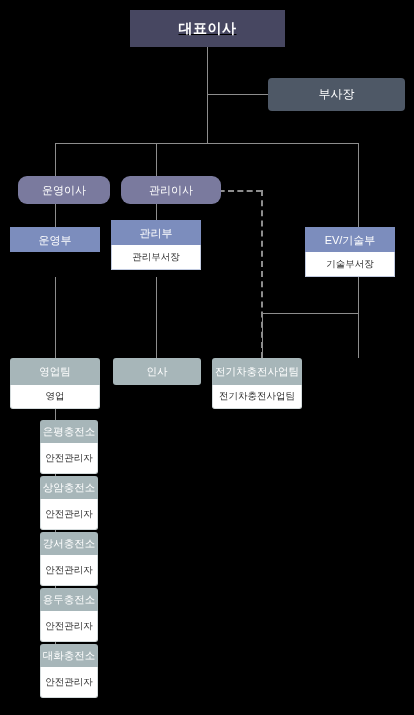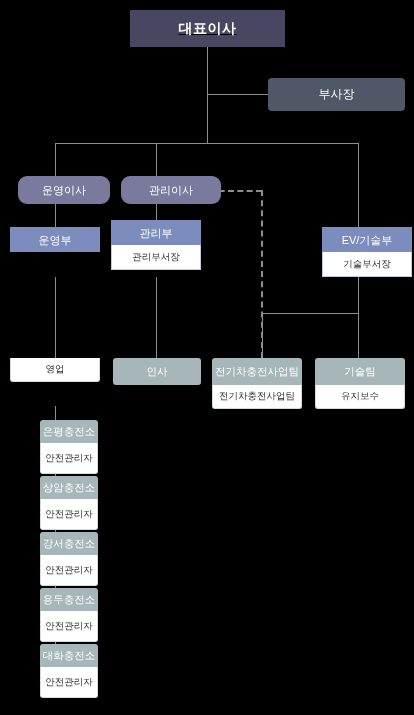--- a/index.html
+++ b/index.html
@@ -108,42 +108,39 @@
 
   <div class="node n-dept" style="left:10px;top:227px;">
     <div class="hd">운영부</div>
   </div>
 
   <div class="node n-dept" style="left:111px;top:220px;">
     <div class="hd">관리부</div>
     <div class="bd">관리부서장</div>
   </div>
 
-  <div class="node n-dept" style="left:322px;top:227px;">
+  <div class="node n-dept" style="left:305px;top:227px;">
     <div class="hd">EV/기술부</div>
     <div class="bd">기술부서장</div>
   </div>
 
   <div class="node n-team" style="left:10px;top:358px;">
+    <div class="hd">영업팀</div>
     <div class="bd">영업</div>
   </div>
 
   <div class="node n-team solo" style="left:113px;top:358px;width:88px;">
     <div class="hd">인사</div>
   </div>
 
   <div class="node n-team" style="left:212px;top:358px;">
     <div class="hd tiny">전기차충전사업팀</div>
     <div class="bd tiny">전기차충전사업팀</div>
   </div>
 
-  <div class="node n-team" style="left:315px;top:358px;">
-    <div class="hd">기술팀</div>
-    <div class="bd">유지보수</div>
-  </div>
 
   <div class="node n-st" style="left:12px;top:420px;">
     <div class="hd">은평충전소</div>
     <div class="bd">안전관리자</div>
   </div>
 
   <div class="node n-st" style="left:12px;top:476px;">
     <div class="hd">상암충전소</div>
     <div class="bd">안전관리자</div>
   </div>

